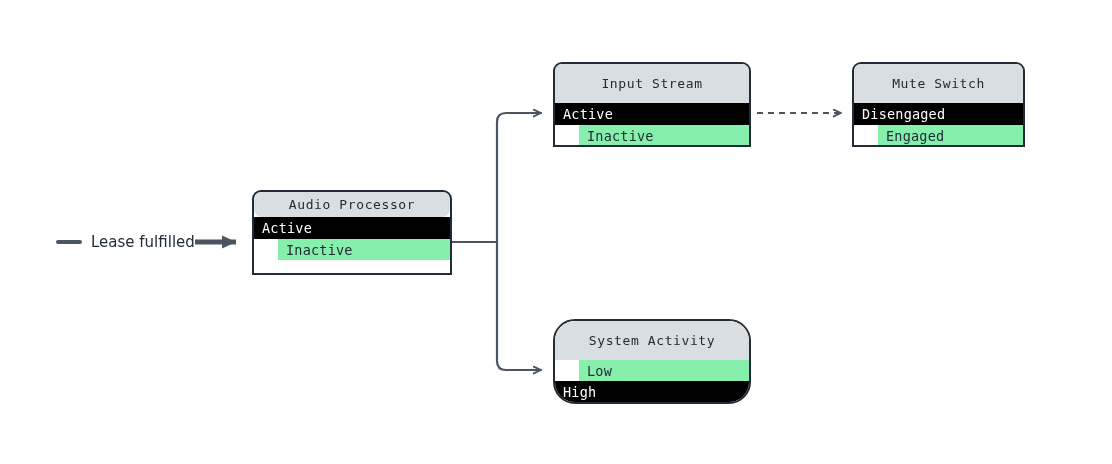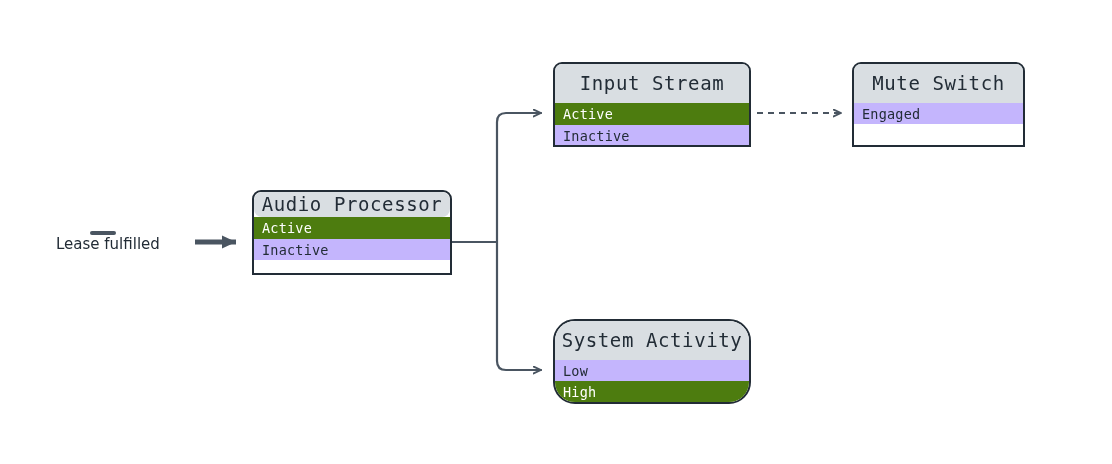--- a/index.html
+++ b/index.html
@@ -28,47 +28,48 @@
     border: 2px solid #222c36;
     border-radius: 9px 9px 0 0;
     background: #ffffff;
     overflow: hidden;
   }
   .node-header {
     box-sizing: border-box;
     background: #d9dee2;
     color: #222c36;
     font-family: "DejaVu Sans Mono", monospace;
-    font-size: 19px;
+    font-size: 13px;
     letter-spacing: 0.6px;
     text-align: right;
     line-height: 1;
     display: flex;
     align-items: center;
     justify-content: center;
   }
   .node-rows {
     display: block;
   }
   .node-row {
     box-sizing: border-box;
     font-family: "DejaVu Sans Mono", monospace;
     font-size: 13.5px;
     letter-spacing: 0.2px;
     display: flex;
     align-items: center;
     padding-left: 8px;
   }
   .node-row.active {
-    background: #4d7c0f;
+    background: #000000;
     color: #ffffff;
   }
   .node-row.inactive {
-    background: #c4b5fd;
+    background: #86efac;
     color: #222c36;
+    margin-left: 24px;
   }
   .legend {
     position: absolute;
     display: flex;
     align-items: center;
     height: 22px;
   }
   .legend-dash {
     width: 26px;
     height: 4px;
@@ -105,21 +106,21 @@
 
     <path d="M452,242 L497,242" fill="none" stroke="#4a5561" stroke-width="2.2" stroke-linecap="round"></path>
 
     <path d="M497,242 L497,122 Q497,113 506,113 L541,113" fill="none" stroke="#4a5561" stroke-width="2.2" stroke-linecap="round" stroke-linejoin="round" marker-end="url(#openArrow)"></path>
 
     <path d="M497,242 L497,361 Q497,370 506,370 L541,370" fill="none" stroke="#4a5561" stroke-width="2.2" stroke-linecap="round" stroke-linejoin="round" marker-end="url(#openArrow)"></path>
 
     <line x1="757" y1="113" x2="841" y2="113" stroke="#4a5561" stroke-width="2.1" stroke-dasharray="6 5" stroke-linecap="butt" marker-end="url(#openArrowDashed)"></line>
   </svg>
 
-  <div class="legend" style="left:56px; top:231px;flex-direction:column;">
+  <div class="legend" style="left:56px; top:231px;">
     <span class="legend-dash"></span>
     <span class="legend-label">Lease fulfilled</span>
   </div>
 
   <div class="node" style="left:252px; top:190px; width:200px; height:85px;">
     <div class="node-header" style="height:25px;border-radius:8px;">Audio Processor</div>
     <div class="node-rows">
       <div class="node-row active" style="height:22px;">Active</div>
       <div class="node-row inactive" style="height:21px;">Inactive</div>
     </div>
@@ -129,20 +130,21 @@
     <div class="node-header" style="height:39px;">Input Stream</div>
     <div class="node-rows">
       <div class="node-row active" style="height:22px;">Active</div>
       <div class="node-row inactive" style="height:21px;">Inactive</div>
     </div>
   </div>
 
   <div class="node" style="left:852px; top:62px; width:173px; height:85px;">
     <div class="node-header" style="height:39px;">Mute Switch</div>
     <div class="node-rows">
+      <div class="node-row active" style="height:22px;">Disengaged</div>
       <div class="node-row inactive" style="height:21px;">Engaged</div>
     </div>
   </div>
 
   <div class="node" style="left:553px; top:319px; width:198px; height:85px;border-radius:22px;">
     <div class="node-header" style="height:39px;">System Activity</div>
     <div class="node-rows">
       <div class="node-row inactive" style="height:21px;">Low</div>
       <div class="node-row active" style="height:22px;">High</div>
     </div>

